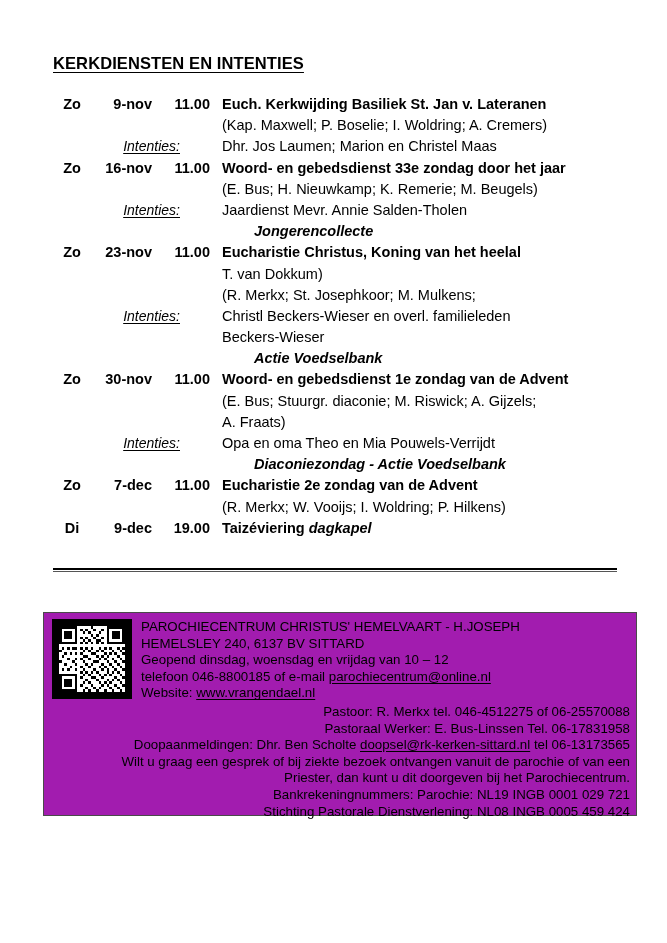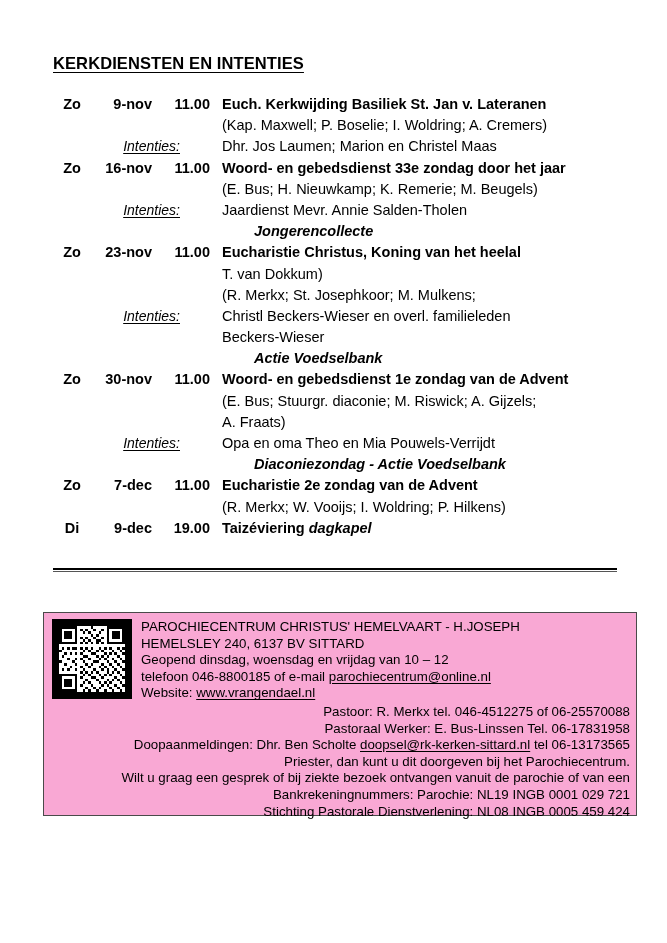--- a/index.html
+++ b/index.html
@@ -129,21 +129,21 @@
 
   
   .footbox {
     position: absolute;
     left: 43px;
     top: 612px;
     width: 594px;
     height: 204px;
     border: 1px solid #4a4a4a;
     box-sizing: border-box;
-    background: #f9a8d4;
+    background: #a21caf;
   }
   .qr {
     position: absolute;
     left: 8px;
     top: 6px;
     width: 80px;
     height: 80px;
     background: #000;
     padding: 7px;
     box-sizing: border-box;
@@ -458,20 +458,20 @@
       <div>HEMELSLEY 240,  6137 BV  SITTARD</div>
       <div>Geopend dinsdag, woensdag en vrijdag van 10 – 12</div>
       <div><span>telefoon 046-8800185 of e-mail </span><span class="u">parochiecentrum@online.nl</span></div>
       <div><span>Website: </span><span class="u">www.vrangendael.nl</span></div>
     </div>
 
     <div class="lower">
       <div>Pastoor: R. Merkx tel. 046-4512275 of 06-25570088</div>
       <div>Pastoraal Werker: E. Bus-Linssen Tel. 06-17831958</div>
       <div><span>Doopaanmeldingen: Dhr. Ben Scholte </span><span class="u">doopsel@rk-kerken-sittard.nl</span><span>  tel 06-13173565</span></div>
+      <div>Wilt u graag een gesprek of bij ziekte bezoek ontvangen vanuit de parochie of van een</div>
       <div>Priester, dan kunt u dit doorgeven bij het Parochiecentrum.</div>
-      <div>Wilt u graag een gesprek of bij ziekte bezoek ontvangen vanuit de parochie of van een</div>
       <div>Bankrekeningnummers: Parochie:  NL19 INGB 0001 029 721</div>
       <div>Stichting Pastorale Dienstverlening: NL08 INGB 0005 459 424</div>
     </div>
 
   </div>
 </div>
 
 </body></html>

